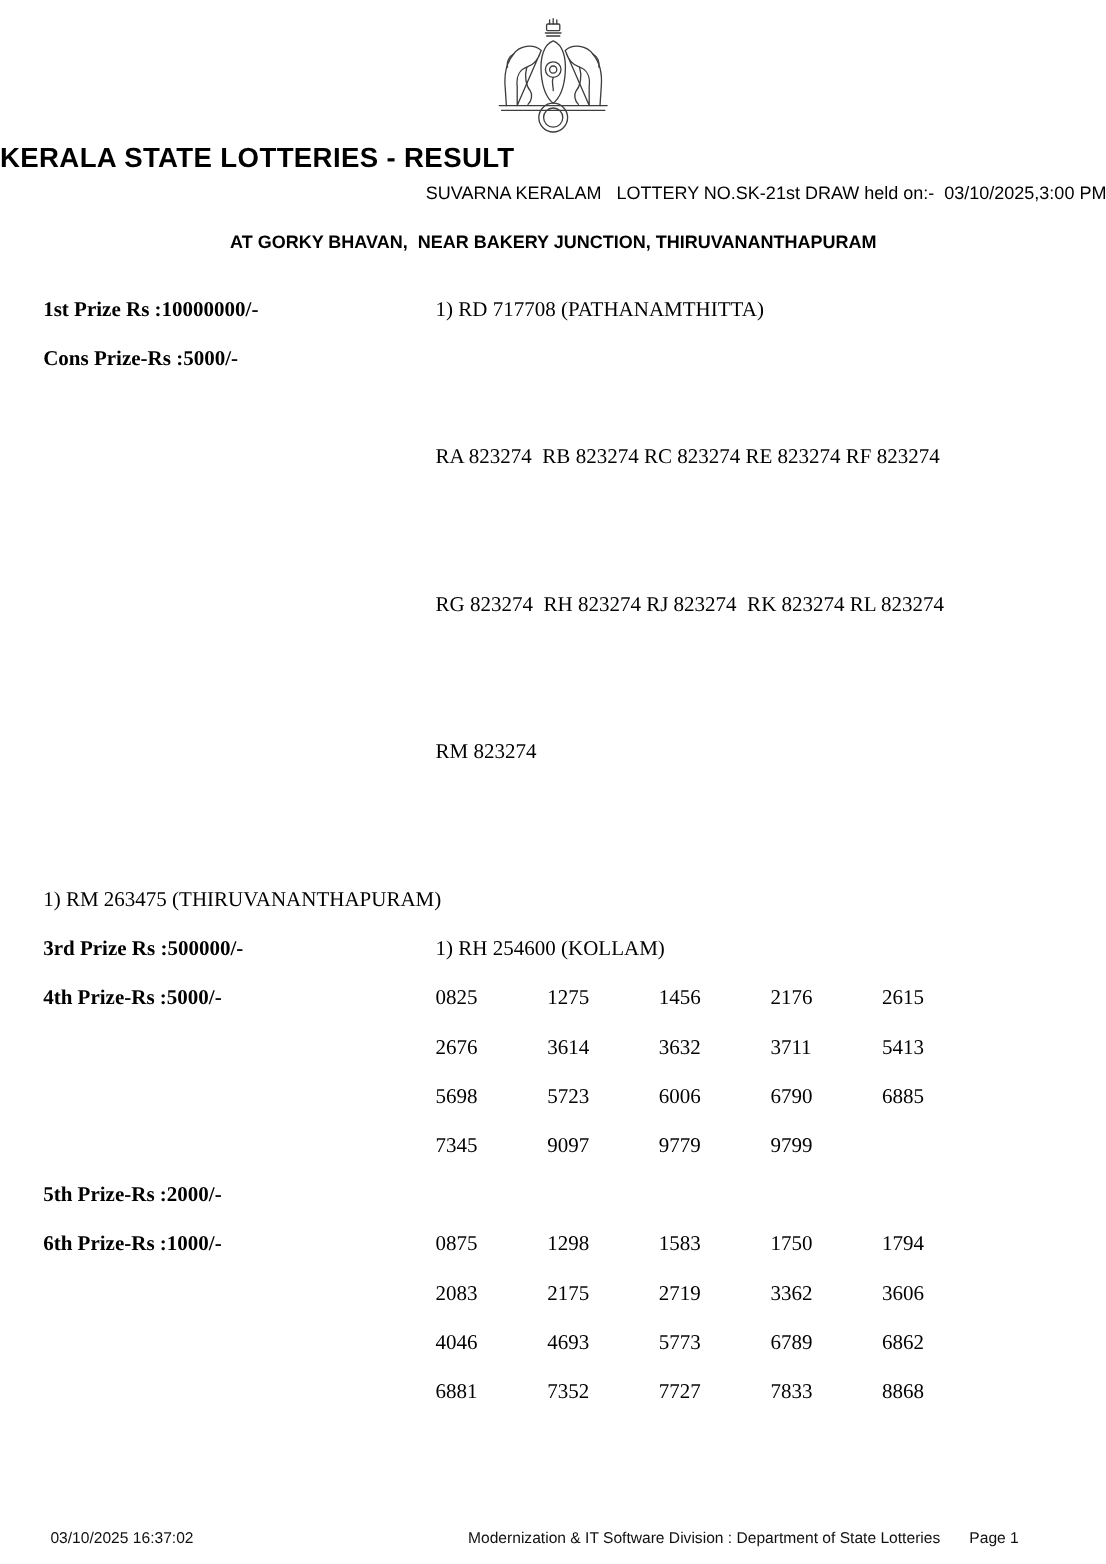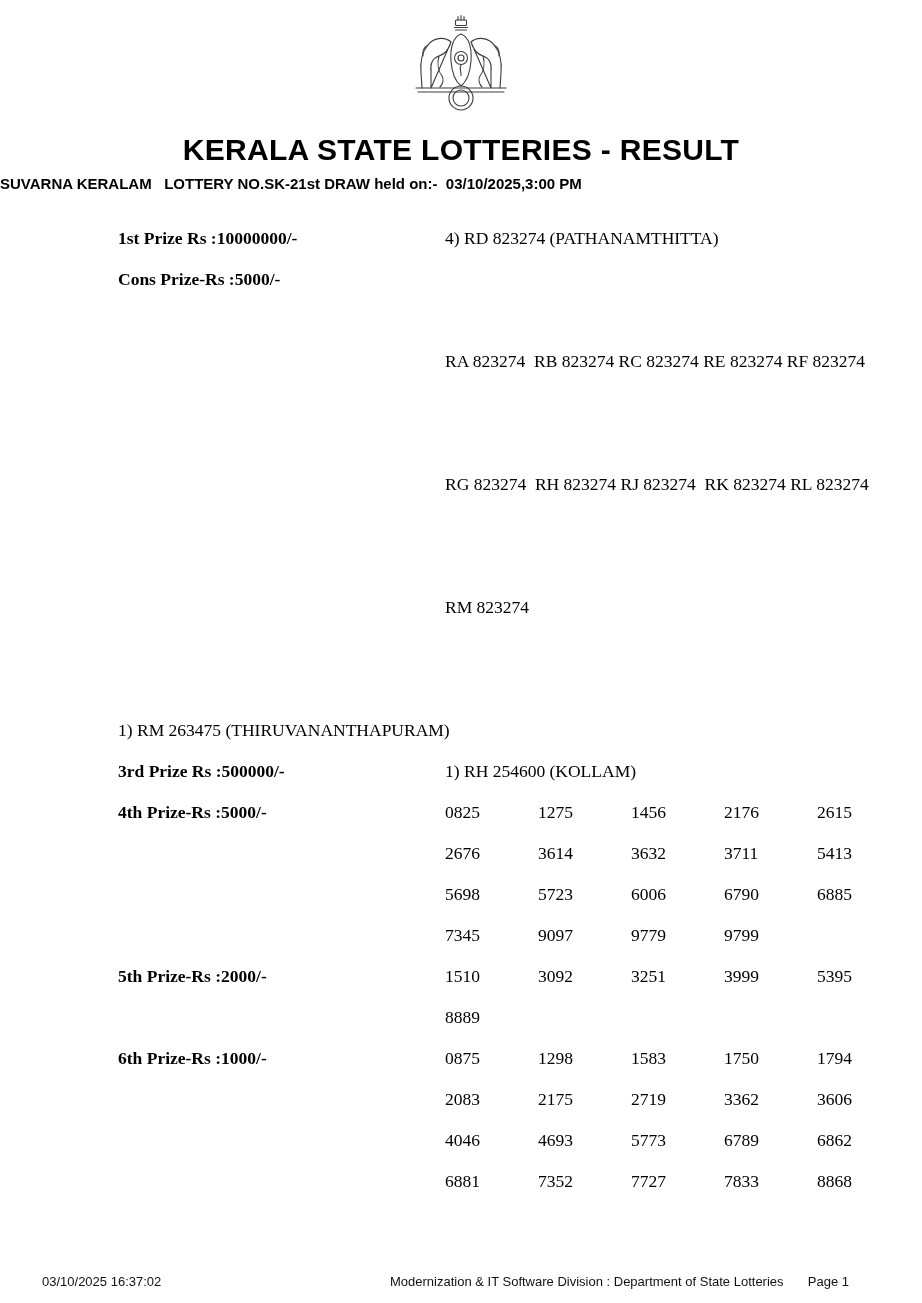--- a/index.html
+++ b/index.html
@@ -8,59 +8,58 @@
     width: 922px; height: 1303px;
     position: relative; overflow: hidden;
     color: #000;
     font-family: "Liberation Sans", sans-serif;
   }
   .page { position: absolute; inset: 0; }
 
   .emblem { display: block; margin: 12px auto 0 auto; }
 
   .title {
-    text-align: center;
-    font-size: 30px;
-    font-weight: bold;
-    margin-top: 19px;
+    font-size: 23px;
+    font-weight: bold;
+    margin-top: 4px;
     letter-spacing: 0.3px;
     font-family: "Liberation Sans", sans-serif;
   }
 
   .contact {
     margin: 18px 0 0 88px;
     font-size: 13.5px;
     display: grid;
     grid-template-columns: 218px 180px auto;
     row-gap: 6px;
     color: #111;
   }
 
   .draw-line {
     margin-top: 8px;
-    text-align: left;
+    text-align: right;
     font-size: 15px;
-    font-weight: bold;
+    font-weight: normal;
     white-space: pre;
   }
   .venue-line {
     margin-top: 24px;
     text-align: center;
     font-size: 15px;
     font-weight: bold;
     white-space: pre;
   }
 
   .content {
     margin-top: 26px;
     font-family: "Liberation Serif", serif;
     font-size: 17.5px;
     line-height: 41px;
   }
-  .prize-row { display: flex; padding-left: 118px; }
+  .prize-row { display: flex; padding-left: 36px; }
   .prize-label {
     width: 327px;
     flex-shrink: 0;
     font-weight: bold;
     white-space: pre;
   }
   .prize-value { white-space: pre; }
   .section-heading {
     text-align: center;
     font-weight: bold;
@@ -109,26 +108,27 @@
       <path d="M14 152 H194 M18 160 H190"></path>
       <circle cx="104" cy="172" r="24"></circle>
       <circle cx="104" cy="172" r="16"></circle>
     </g>
   </svg>
 
   <div class="title">KERALA STATE LOTTERIES - RESULT</div>
 
 
   <div class="draw-line">SUVARNA KERALAM   LOTTERY NO.SK-21st DRAW held on:-  03/10/2025,3:00 PM</div>
+  <div class="venue-line">AT GORKY BHAVAN,  NEAR BAKERY JUNCTION, THIRUVANANTHAPURAM</div>
 
   <div class="content">
 
     <div class="prize-row">
       <div class="prize-label">1st Prize Rs :10000000/-</div>
-      <div class="prize-value">4) RD 823274 (PATHANAMTHITTA)</div>
+      <div class="prize-value">1) RD 717708 (PATHANAMTHITTA)</div>
     </div>
 
     <div class="prize-row">
       <div class="prize-label">Cons Prize-Rs :5000/-</div>
       <div class="prize-value">
         <div>RA 823274  RB 823274 RC 823274 RE 823274 RF 823274</div>
         <div>RG 823274  RH 823274 RJ 823274  RK 823274 RL 823274</div>
         <div>RM 823274</div>
       </div>
     </div>
@@ -163,28 +163,20 @@
           <span>6885</span>
           <span>7345</span>
           <span>9097</span>
           <span>9779</span>
           <span>9799</span>
         </div>
     </div>
 
     <div class="prize-row">
       <div class="prize-label">5th Prize-Rs :2000/-</div>
-      <div class="num-grid">
-          <span>1510</span>
-          <span>3092</span>
-          <span>3251</span>
-          <span>3999</span>
-          <span>5395</span>
-          <span>8889</span>
-        </div>
     </div>
 
     <div class="prize-row">
       <div class="prize-label">6th Prize-Rs :1000/-</div>
       <div class="num-grid">
           <span>0875</span>
           <span>1298</span>
           <span>1583</span>
           <span>1750</span>
           <span>1794</span>

